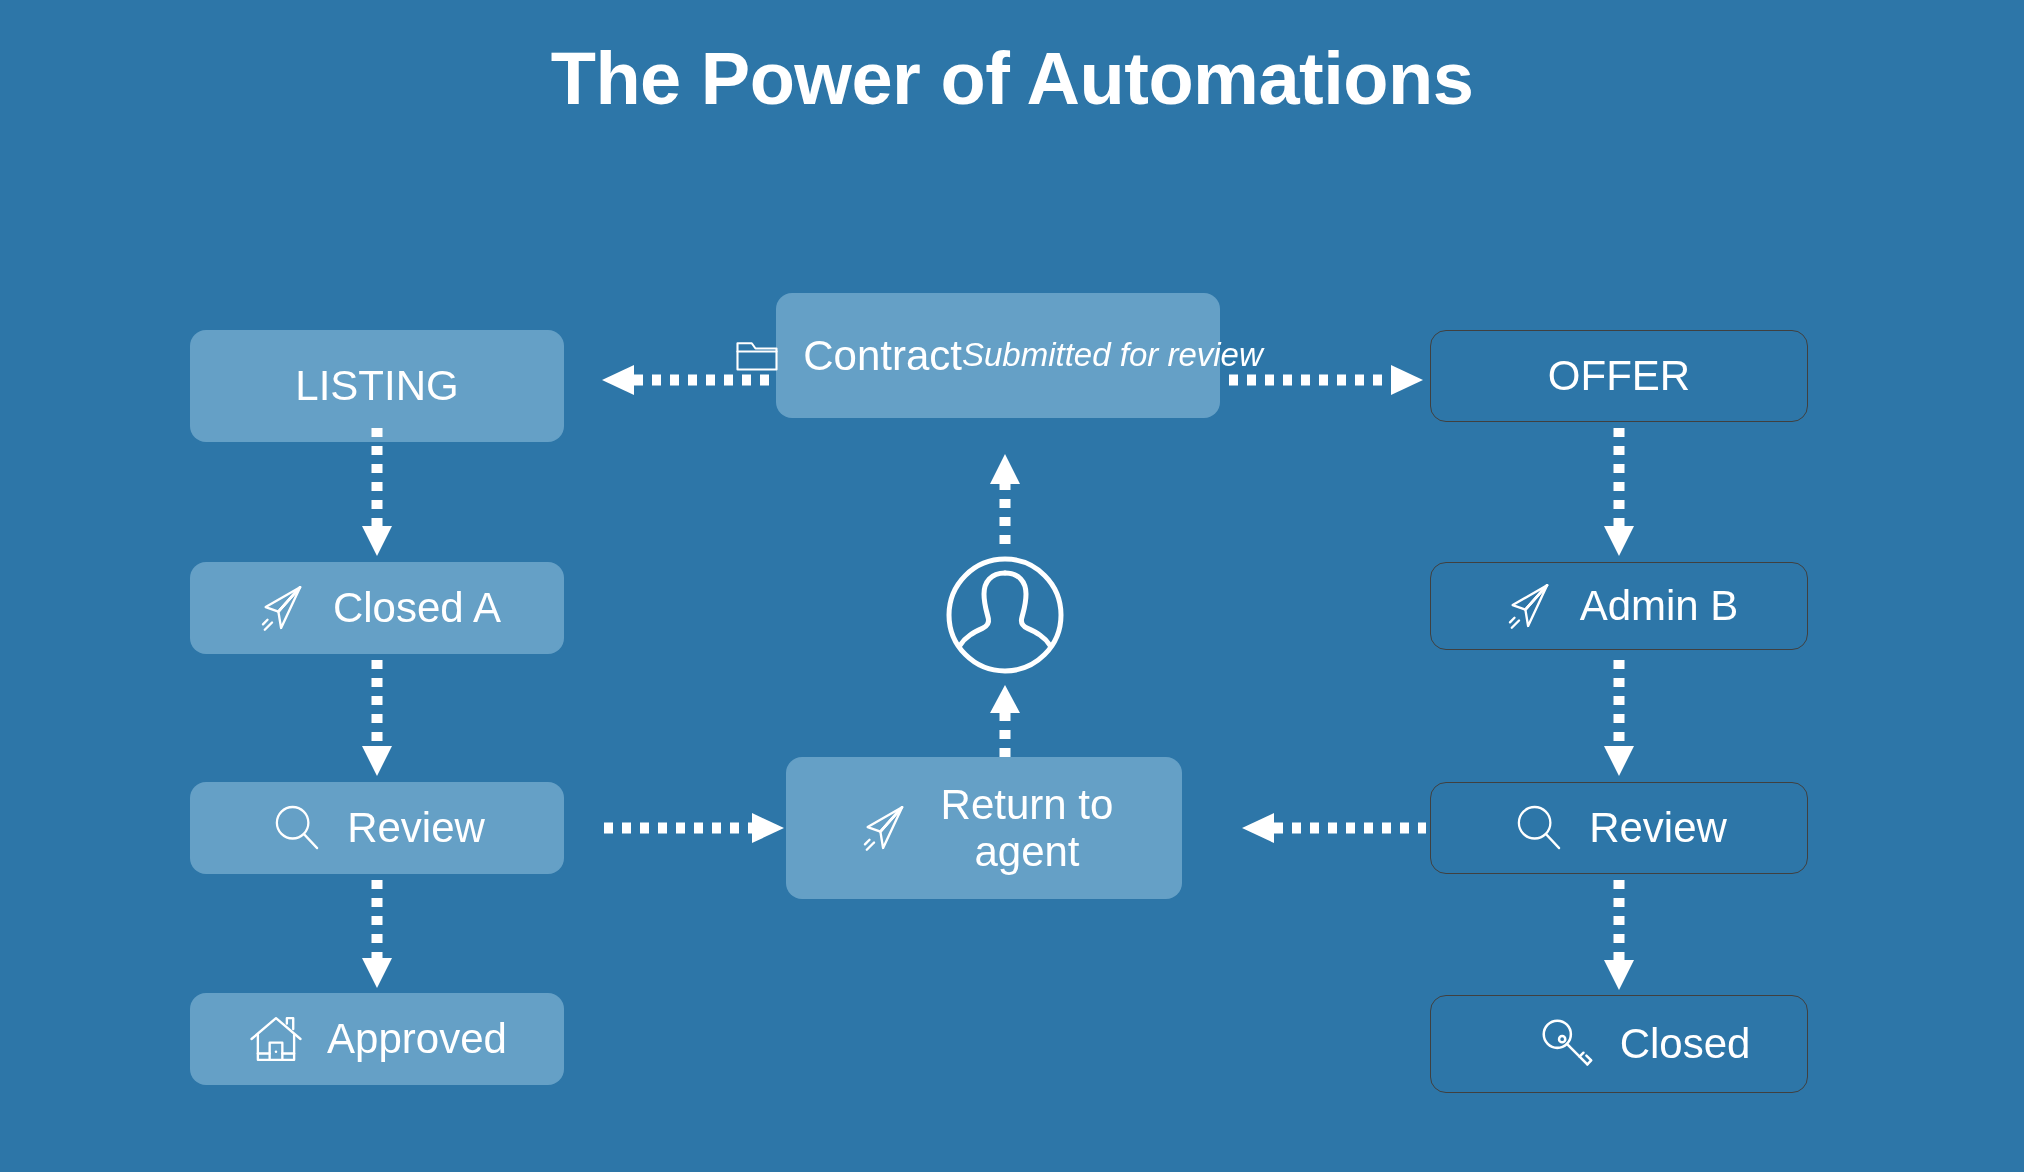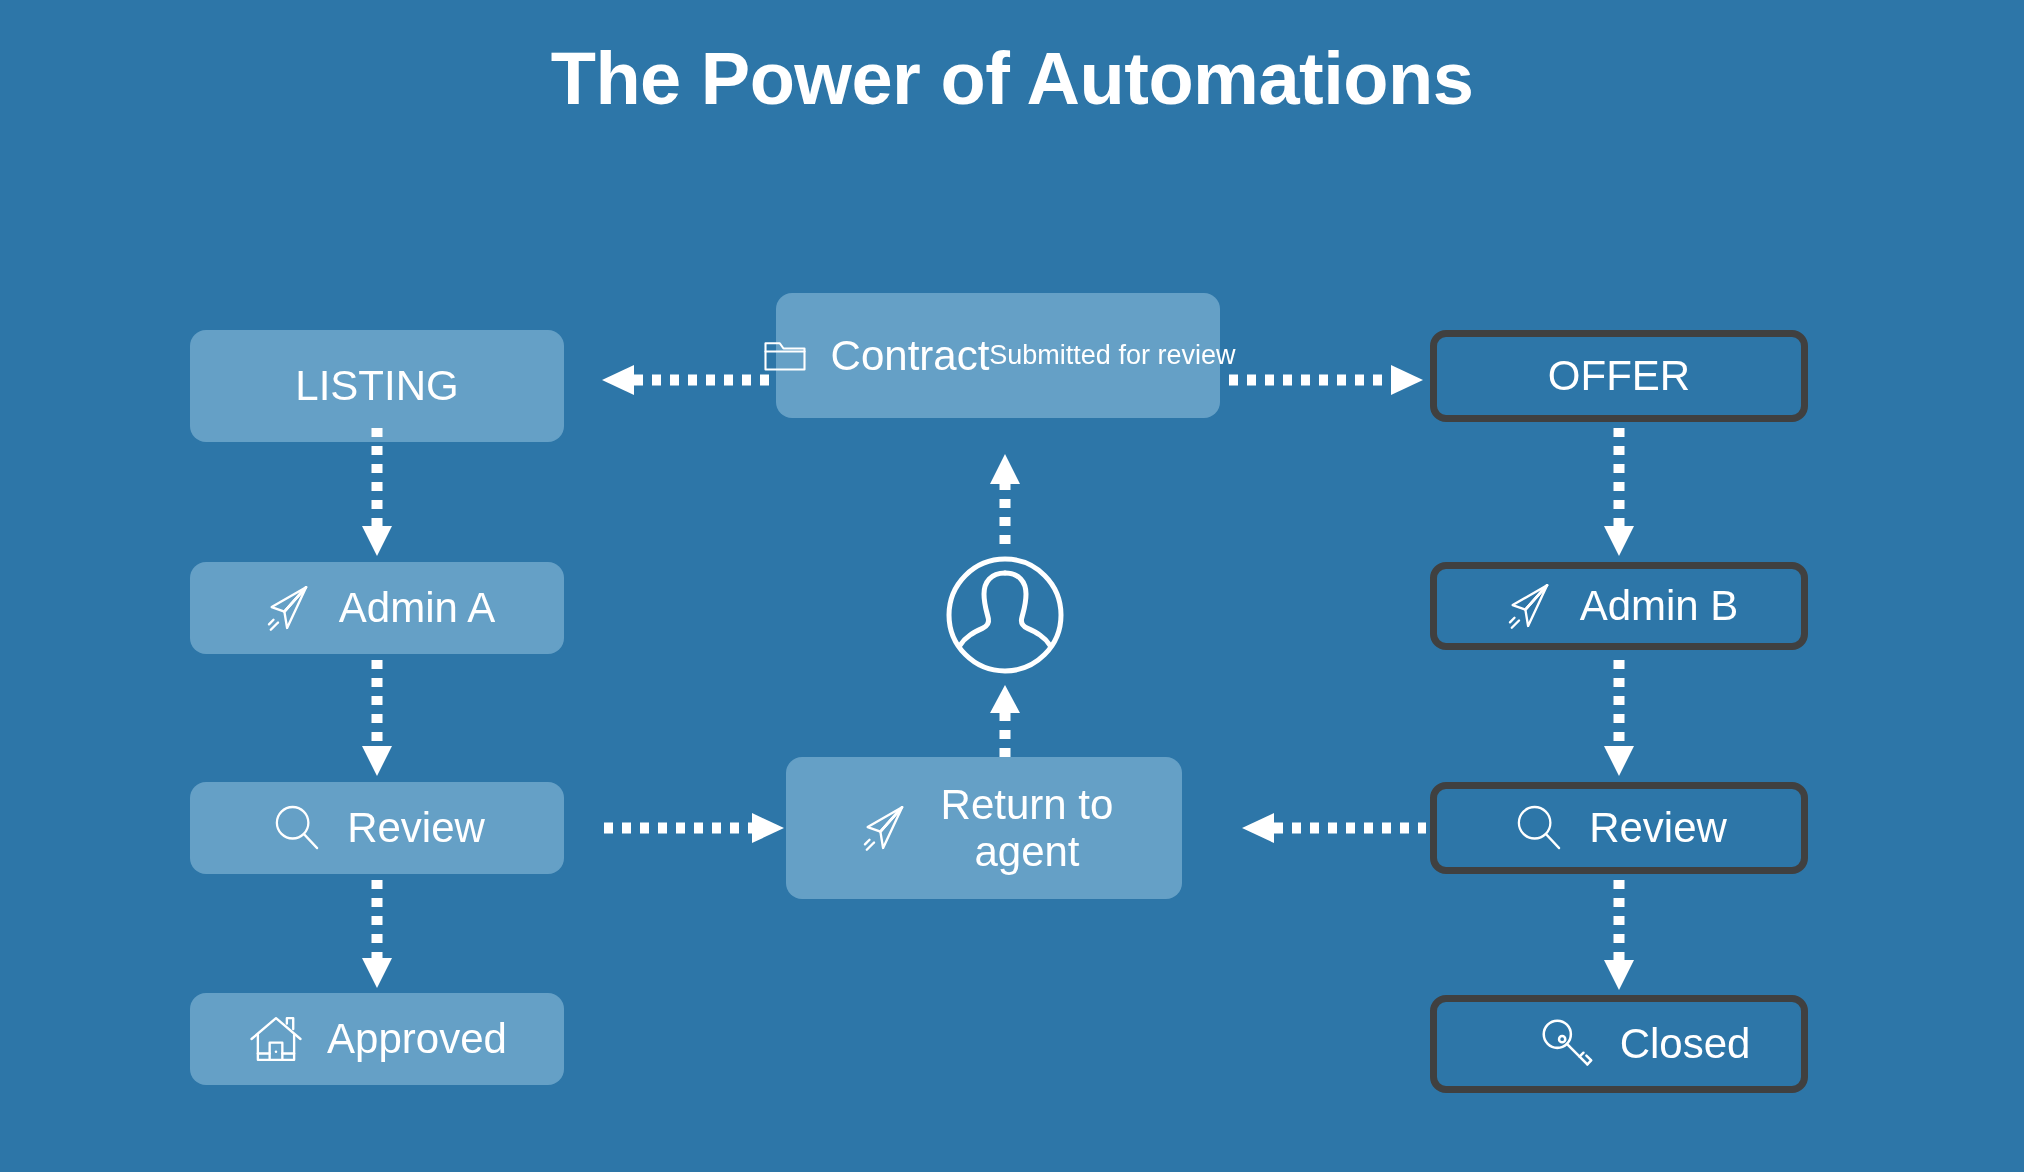--- a/index.html
+++ b/index.html
@@ -37,21 +37,21 @@
     justify-content: center;
     border-radius: 16px;
     color: #ffffff;
   }
   .node.filled {
     background: #65a0c6;
     border: 3px solid transparent;
   }
   .node.outlined {
     background: transparent;
-    border: 7px solid #404040;
+    border: 1px solid #404040;
   }
   .node-inner {
     display: flex;
     align-items: center;
     justify-content: center;
     gap: 22px;
   }
   .node-label {
     font-size: 42px;
     line-height: 1.12;
@@ -60,21 +60,22 @@
   }
   .node-label.plain { white-space: nowrap; }
   .node-stack {
     display: flex;
     flex-direction: row;
     align-items: center;
     justify-content: center;
     line-height: 1.16;
   }
   .node-sub {
-    font-size: 27px;
+    font-size: 33px;
+    font-style: italic;
     white-space: nowrap;
     margin-top: 0;
   }
   .icon {
     display: inline-flex;
     align-items: center;
     justify-content: center;
     flex: 0 0 auto;
   }
   .icon svg { display: block; }
@@ -106,21 +107,21 @@
   <div class="node-inner">
     <span class="icon">
       <svg width="58" height="58" viewBox="0 0 64 64" fill="none" stroke="#ffffff" stroke-width="2.6" stroke-linecap="round" stroke-linejoin="round">
         <path d="M52 9 L14 31 L28 36 Z"></path>
         <path d="M52 9 L28 36 L31 54 Z"></path>
         <path d="M28 36 L52 9"></path>
         <path d="M11 50 L16 45"></path>
         <path d="M13 56 L21 48"></path>
       </svg>
     </span>
-    <span class="node-label plain">Admin A</span>
+    <span class="node-label plain">Closed A</span>
   </div>
 </div>
 
 <div class="node filled" id="node-review-left" style="left:190px; top:782px; width:374px; height:92px;">
   <div class="node-inner">
     <span class="icon">
       <svg width="56" height="56" viewBox="0 0 64 64" fill="none" stroke="#ffffff" stroke-width="2.6" stroke-linecap="round">
         <circle cx="27" cy="26" r="18"></circle>
         <path d="M40 39 L55 55"></path>
       </svg>

